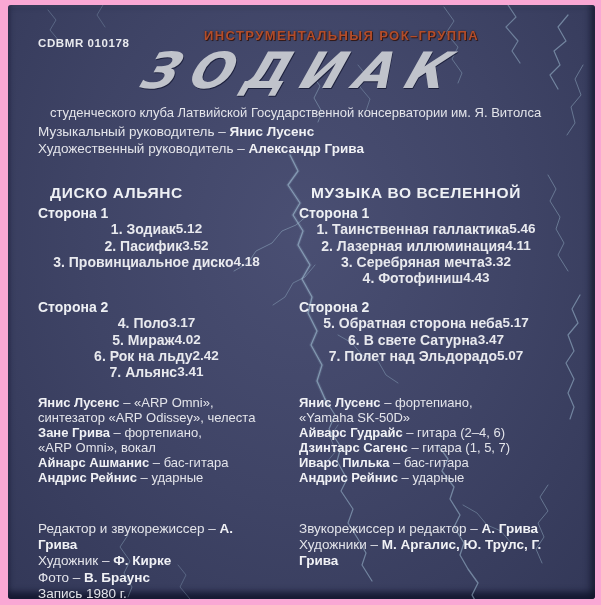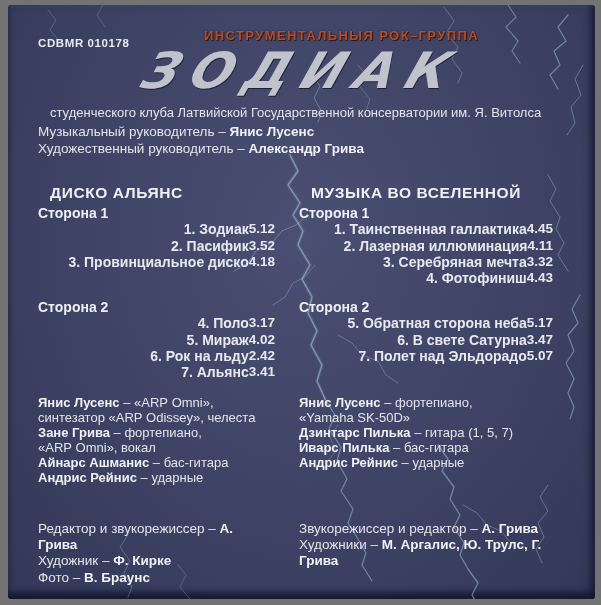--- a/index.html
+++ b/index.html
@@ -1,16 +1,16 @@
 <!DOCTYPE html>
 <html style="--background: #3f4466; --accent-red: #b34d2a; --text: #e3e4ea; --logo-silver: #c0c3cb; --lightning: #a9cadd;"><head>
 <meta charset="utf-8">
 <style>
   html,body{margin:0;padding:0;background:#efeeec;}
-  .scan{position:relative;width:601px;height:605px;background:#737373;overflow:hidden;
+  .scan{position:relative;width:601px;height:605px;background:#f9a8d4;overflow:hidden;
         font-family:"Liberation Sans",sans-serif;}
   .card{position:absolute;left:8px;top:5px;width:587px;height:594px;border-radius:3px;
         background:radial-gradient(ellipse at 50% 38%, #4a4f73 0%, var(--background,#3f4466) 52%, #333858 100%);
         box-shadow:inset 0 -7px 6px rgba(14,17,40,.75), inset -5px 0 6px rgba(14,17,40,.5),
                    inset 0 2px 3px rgba(255,255,255,.08);
         overflow:hidden;}
   .lightning{position:absolute;left:0;top:0;}
   .catalog{position:absolute;left:30px;top:32px;color:#e9eaee;font-weight:bold;
            font-size:11.5px;letter-spacing:.6px;}
   .grouptype{position:absolute;left:196px;top:23px;color:var(--accent-red,#b34d2a);
@@ -26,21 +26,21 @@
            font-size:13.5px;line-height:16.5px;}
   .leaders b{color:#f0f1f5;}
   .col{position:absolute;top:167px;height:425px;color:var(--text,#e3e4ea);}
   .col-left{left:30px;width:237px;}
   .col-right{left:291px;width:254px;}
   .album-title{position:absolute;top:0;left:0;margin:12px;font-size:15.5px;font-weight:bold;
                letter-spacing:.6px;color:#eef0f4;white-space:nowrap;}
   .side{position:absolute;left:0;right:0;}
   .side-1{top:33px;} .side-2{top:127px;}
   .side-label{margin:0 0 0 0;font-size:14px;font-weight:bold;color:#eef0f4;line-height:16.3px;}
-  .track{display:flex;justify-content:flex-end;font-weight:bold;font-size:14px;
+  .track{display:flex;justify-content:center;font-weight:bold;font-size:14px;
          line-height:16.3px;color:#e8e9ee;}
   .track .time{font-size:13.5px;}
   .musicians{position:absolute;top:223px;font-size:13px;line-height:15px;}
   .col-left .musicians{width:238px;}
   .col-right .musicians{width:232px;}
   .musicians b{color:#f0f1f5;}
   .production{position:absolute;top:349px;left:0;right:0;font-size:13.5px;line-height:16.2px;}
   .production b{color:#f0f1f5;}
 </style>
 </head>
@@ -134,31 +134,32 @@
         <div><b>Янис Лусенс</b><span> – «ARP&nbsp;Omni», синтезатор «ARP&nbsp;Odissey», челеста</span></div>
         <div><b>Зане Грива</b><span> – фортепиано, «ARP&nbsp;Omni», вокал</span></div>
         <div><b>Айнарс Ашманис</b><span> – бас-гитара</span></div>
         <div><b>Андрис Рейнис</b><span> – ударные</span></div>
       </div>
 
       <div class="production">
         <div><span>Редактор и звукорежиссер – </span><b>А. Грива</b></div>
         <div><span>Художник – </span><b>Ф. Кирке</b></div>
         <div><span>Фото – </span><b>В. Браунс</b></div>
+        <div>Запись 1980 г.</div>
       </div>
     </section>
 
     <section class="col col-right">
       <h2 class="album-title">МУЗЫКА ВО ВСЕЛЕННОЙ</h2>
 
       <div class="side side-1">
         <h3 class="side-label">Сторона 1</h3>
         <div class="track">
             <span class="title">1. Таинственная галлактика</span>
-            <span class="time">4.45</span>
+            <span class="time">5.46</span>
           </div>
         <div class="track">
             <span class="title">2. Лазерная иллюминация</span>
             <span class="time">4.11</span>
           </div>
         <div class="track">
             <span class="title">3. Серебряная мечта</span>
             <span class="time">3.32</span>
           </div>
         <div class="track">
@@ -178,21 +179,22 @@
             <span class="time">3.47</span>
           </div>
         <div class="track">
             <span class="title">7. Полет над Эльдорадо</span>
             <span class="time">5.07</span>
           </div>
       </div>
 
       <div class="musicians">
         <div><b>Янис Лусенс</b><span> – фортепиано, «Yamaha&nbsp;SK-50D»</span></div>
-        <div><b>Дзинтарс Пилька</b><span> – гитара (1, 5, 7)</span></div>
+        <div><b>Айварс Гудрайс</b><span> – гитара (2–4, 6)</span></div>
+        <div><b>Дзинтарс Сагенс</b><span> – гитара (1, 5, 7)</span></div>
         <div><b>Иварс Пилька</b><span> – бас-гитара</span></div>
         <div><b>Андрис Рейнис</b><span> – ударные</span></div>
       </div>
 
       <div class="production">
         <div><span>Звукорежиссер и редактор – </span><b>А. Грива</b></div>
         <div><span>Художники – </span><b>М. Аргалис,  Ю. Трулс, Г. Грива</b></div>
       </div>
     </section>
 

